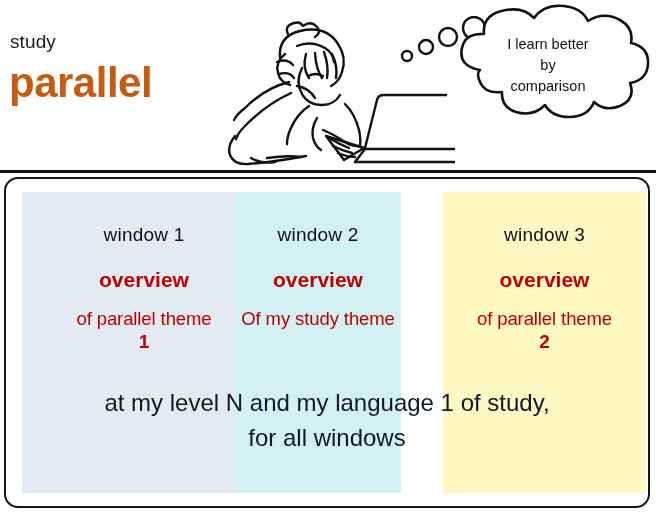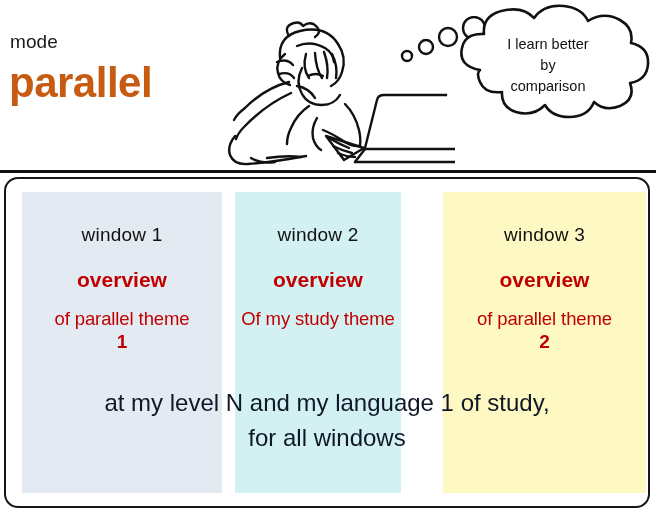--- a/index.html
+++ b/index.html
@@ -90,21 +90,21 @@
     border-radius: 14px;
     background: #ffffff;
   }
 
   
   .panel {
     position: absolute;
     top: 192px;
     height: 301px;
   }
-  #panel-1 { left: 22px;  width: 200px; background: #E4EAF2; }
+  #panel-1 { left: 22px;  width: 200px; background: #E4EAF2; padding-left: 44px; }
   #panel-2 { left: 235px; width: 166px; background: #D3F1F2; }
   #panel-3 { left: 443px; width: 203px; background: #fef9c3; }
 
   .panel-inner {
     position: absolute;
     left: 0;
     top: 0;
     width: 100%;
     text-align: center;
   }
@@ -145,21 +145,21 @@
     text-align: center;
     font-size: 24px;
     line-height: 1.45;
     color: #101828;
     pointer-events: none;
   }
 </style>
 </head>
 <body>
 
-<div id="mode-label">mode</div>
+<div id="mode-label">study</div>
 <div id="mode-value">parallel</div>
 
 <div id="illustration">
   <svg viewBox="0 0 250 185" width="250" height="185" xmlns="http://www.w3.org/2000/svg">
     <g fill="none" stroke="#111111" stroke-width="2.4" stroke-linecap="round" stroke-linejoin="round">
 
       <path d="M84 40 q-6 -10 5 -13 q6 -2 9 3 q8 -6 14 1 q5 5 -2 10"></path>
 
       <path d="M75 62 q-2 -22 20 -27 q26 -6 38 13 q9 13 4 28 q-3 10 -11 14"></path>
 

